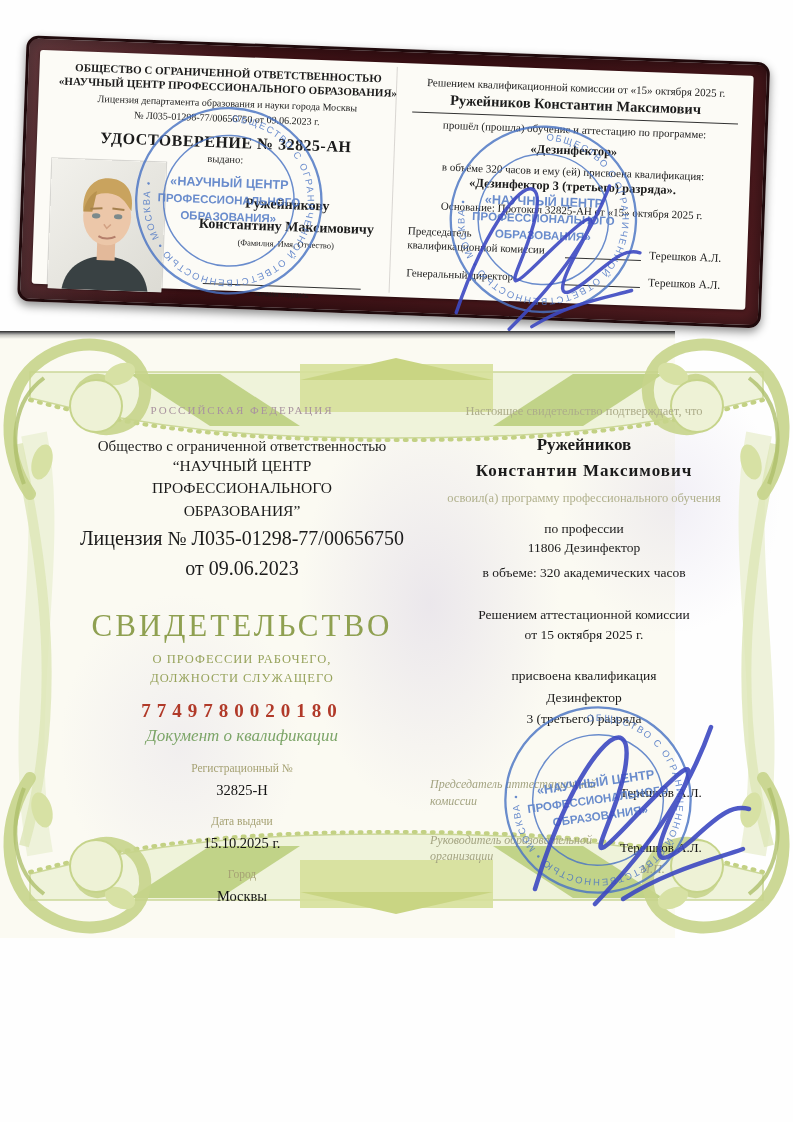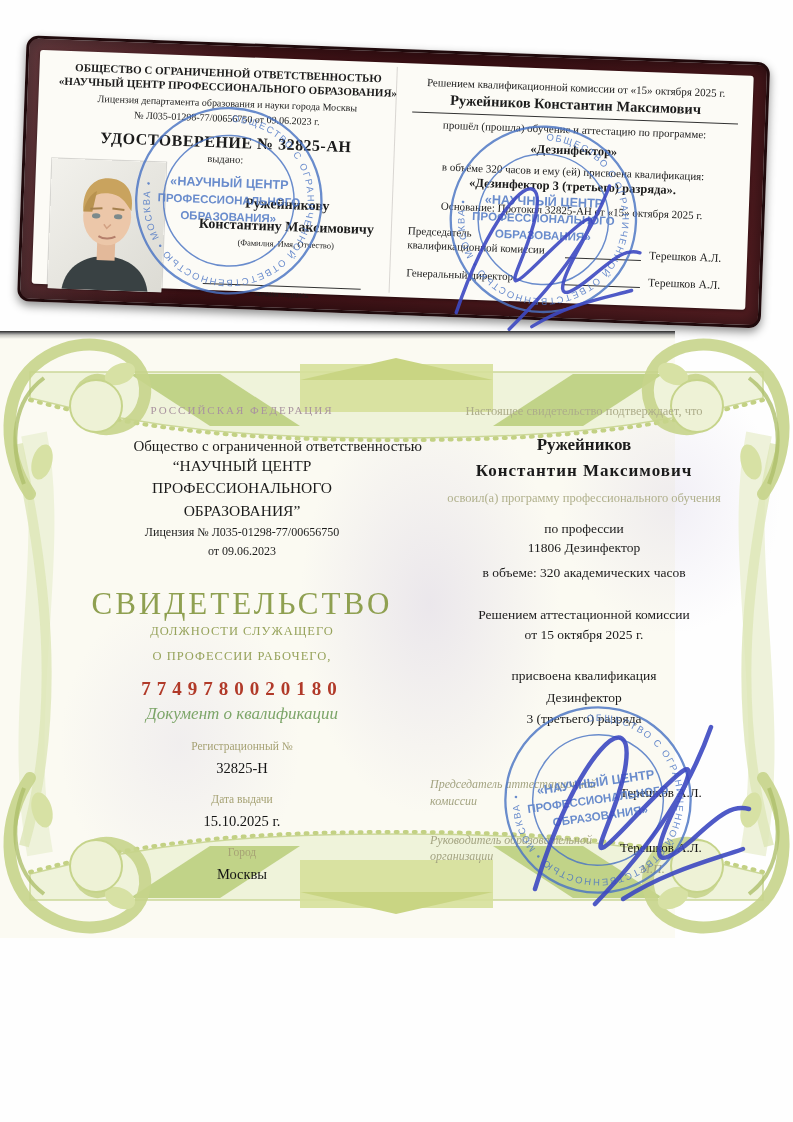--- a/index.html
+++ b/index.html
@@ -68,23 +68,23 @@
   .wm{position:absolute;border-radius:50%;pointer-events:none;}
   .wm1{left:300px;top:60px;width:260px;height:420px;background:radial-gradient(closest-side,rgba(205,196,224,.35),rgba(205,196,224,0));}
   .wm2{left:60px;top:260px;width:240px;height:300px;background:radial-gradient(closest-side,rgba(210,203,228,.25),rgba(210,203,228,0));}
   .wm3{left:560px;top:40px;width:220px;height:260px;background:radial-gradient(closest-side,rgba(208,200,226,.28),rgba(208,200,226,0));}
   .border-art{position:absolute;inset:0;}
 
   .col-left{position:absolute;left:62px;top:70px;width:360px;text-align:center;}
   .col-right{position:absolute;left:418px;top:70px;width:332px;text-align:center;}
 
   .c-fed{font-size:11px;letter-spacing:2px;color:#a9939f;}
-  .c-org1{font-size:15px;margin-top:22px;text-align:right;}
+  .c-org1{font-size:15px;margin-top:22px;}
   .c-org2{font-size:15.5px;line-height:1.45;}
-  .c-lic{font-size:12px;line-height:1.4;margin-top:2px;}
+  .c-lic{font-size:20px;line-height:1.4;margin-top:2px;}
   .c-title{font-size:31px;font-weight:normal;letter-spacing:3px;color:#8fa051;margin-top:26px;}
   .c-sub{font-size:12.5px;letter-spacing:1px;color:#97a35c;line-height:1.5;margin-top:6px;}
   .c-num{font-size:19px;font-weight:bold;letter-spacing:6px;color:#b13a29;margin-top:12px;}
   .c-kind{font-size:17px;font-style:italic;color:#7ca568;margin-top:4px;font-family:"Liberation Serif",serif;}
   .c-label{font-size:11.5px;color:#a6a274;margin-top:16px;}
   .c-value{font-size:14.5px;color:#141414;margin-top:8px;}
 
   .r-confirm{font-size:12.5px;color:#adad8a;}
   .r-surname{font-size:17px;font-weight:bold;margin-top:16px;}
   .r-namepat{font-size:17px;font-weight:bold;margin-top:6px;letter-spacing:1px;}
@@ -246,22 +246,22 @@
 
   <div class="col-left" data-interactable="false">
     <div class="c-fed" data-interactable="false">РОССИЙСКАЯ ФЕДЕРАЦИЯ</div>
     <div class="c-org1" data-interactable="false">Общество с ограниченной ответственностью</div>
     <div class="c-org2" data-interactable="false">“НАУЧНЫЙ ЦЕНТР</div>
     <div class="c-org2" data-interactable="false">ПРОФЕССИОНАЛЬНОГО</div>
     <div class="c-org2" data-interactable="false">ОБРАЗОВАНИЯ”</div>
     <div class="c-lic" data-interactable="false">Лицензия № Л035-01298-77/00656750</div>
     <div class="c-lic" data-interactable="false">от 09.06.2023</div>
     <div class="c-title" data-interactable="false">СВИДЕТЕЛЬСТВО</div>
+    <div class="c-sub" data-interactable="false">О ПРОФЕССИИ РАБОЧЕГО,</div>
     <div class="c-sub" style="margin-top:0;" data-interactable="false">ДОЛЖНОСТИ СЛУЖАЩЕГО</div>
-    <div class="c-sub" data-interactable="false">О ПРОФЕССИИ РАБОЧЕГО,</div>
     <div class="c-num" data-interactable="false">7749780020180</div>
     <div class="c-kind" data-interactable="false">Документ о квалификации</div>
     <div class="c-label" data-interactable="false">Регистрационный №</div>
     <div class="c-value" data-interactable="false">32825-Н</div>
     <div class="c-label" data-interactable="false">Дата выдачи</div>
     <div class="c-value" data-interactable="false">15.10.2025 г.</div>
     <div class="c-label" data-interactable="false">Город</div>
     <div class="c-value" data-interactable="false">Москвы</div>
   </div>
 

